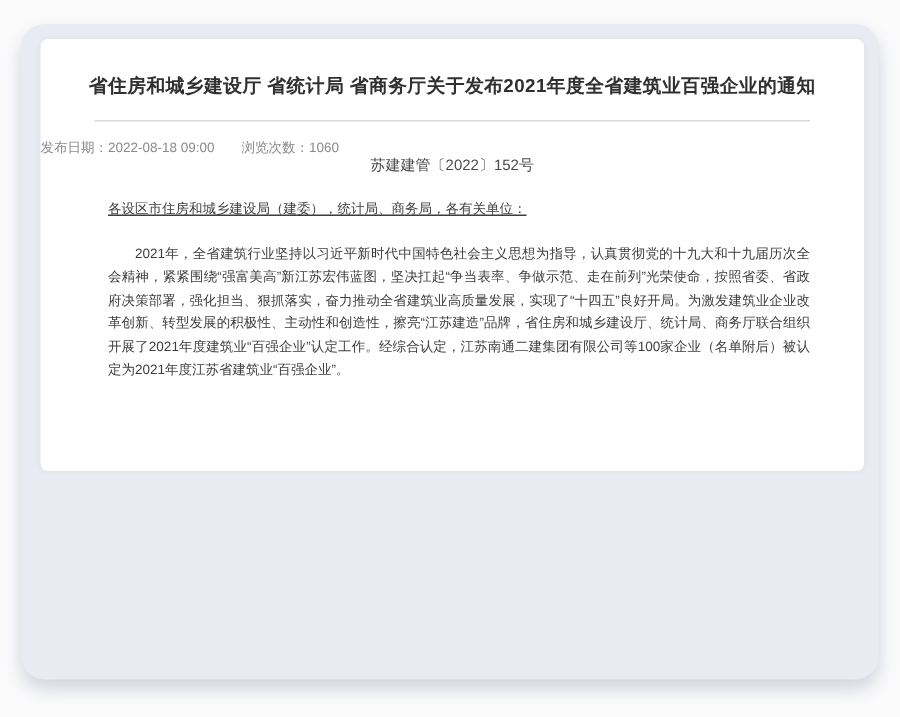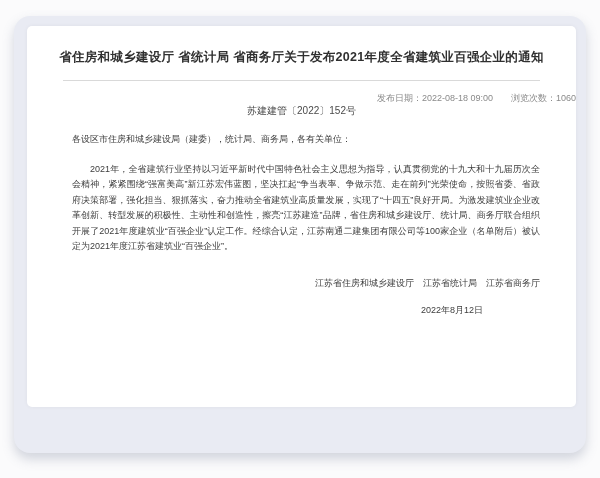--- a/index.html
+++ b/index.html
@@ -14,21 +14,21 @@
     position:absolute;
     left:14px; top:16px;
     width:572px; height:437px;
     background:#e9ebf3;
     border-radius:16px;
     box-shadow:0 6px 12px rgba(100,110,140,0.28);
   }
   .sheet {
     position:absolute;
     left:27px; top:26px;
-    width:549px; height:381px;
+    width:549px; height:288px;
     background:#ffffff;
     border-radius:5px;
     box-shadow:0 0 4px rgba(0,0,0,0.05);
     overflow:hidden;
   }
   .title {
     margin-top:22px;
     padding:0 30px;
     text-align:center;
     font-size:12.5px;
@@ -37,40 +37,40 @@
     line-height:18px;
     letter-spacing:0.3px;
   }
   .divider {
     margin:14px 36px 0 36px;
     border-bottom:1px solid #d9d9d9;
     height:0;
   }
   .meta {
     margin-top:11px;
-    text-align:right;
+    text-align:left;
     font-size:9px;
     color:#8a8a8a;
     line-height:12px;
   }
   .meta-gap { display:inline-block; width:18px; }
   .doc-number {
     text-align:center;
     font-size:10px;
     color:#4a4a4a;
     line-height:13px;
   }
   .doc-body {
     padding:0 36px 0 45px;
     font-size:9px;
     color:#3d3d3d;
     line-height:15.5px;
     text-align:justify;
   }
-  .salutation { margin-top:15px; }
+  .salutation { margin-top:15px;text-decoration:underline; }
   .para { margin-top:14px; text-indent:2em; }
   .attachment { margin-top:16px; }
   .sign-block {
     margin-top:22px;
     text-align:right;
     font-size:9px;
     color:#3d3d3d;
   }
   .sign-agencies { line-height:13px; }
   .sign-date {
@@ -97,20 +97,16 @@
 
     <div class="doc-number">苏建建管〔2022〕152号</div>
 
     <div class="doc-body">
       <p class="salutation">各设区市住房和城乡建设局（建委），统计局、商务局，各有关单位：</p>
 
       <p class="para">2021年，全省建筑行业坚持以习近平新时代中国特色社会主义思想为指导，认真贯彻党的十九大和十九届历次全会精神，紧紧围绕“强富美高”新江苏宏伟蓝图，坚决扛起“争当表率、争做示范、走在前列”光荣使命，按照省委、省政府决策部署，强化担当、狠抓落实，奋力推动全省建筑业高质量发展，实现了“十四五”良好开局。为激发建筑业企业改革创新、转型发展的积极性、主动性和创造性，擦亮“江苏建造”品牌，省住房和城乡建设厅、统计局、商务厅联合组织开展了2021年度建筑业“百强企业”认定工作。经综合认定，江苏南通二建集团有限公司等100家企业（名单附后）被认定为2021年度江苏省建筑业“百强企业”。</p>
 
 
 
-      <div class="sign-block">
-        <div class="sign-agencies">江苏省住房和城乡建设厅　江苏省统计局　江苏省商务厅</div>
-        <div class="sign-date">2022年8月12日</div>
-      </div>
     </div>
 
   </div>
 </div>
 
 </body></html>

